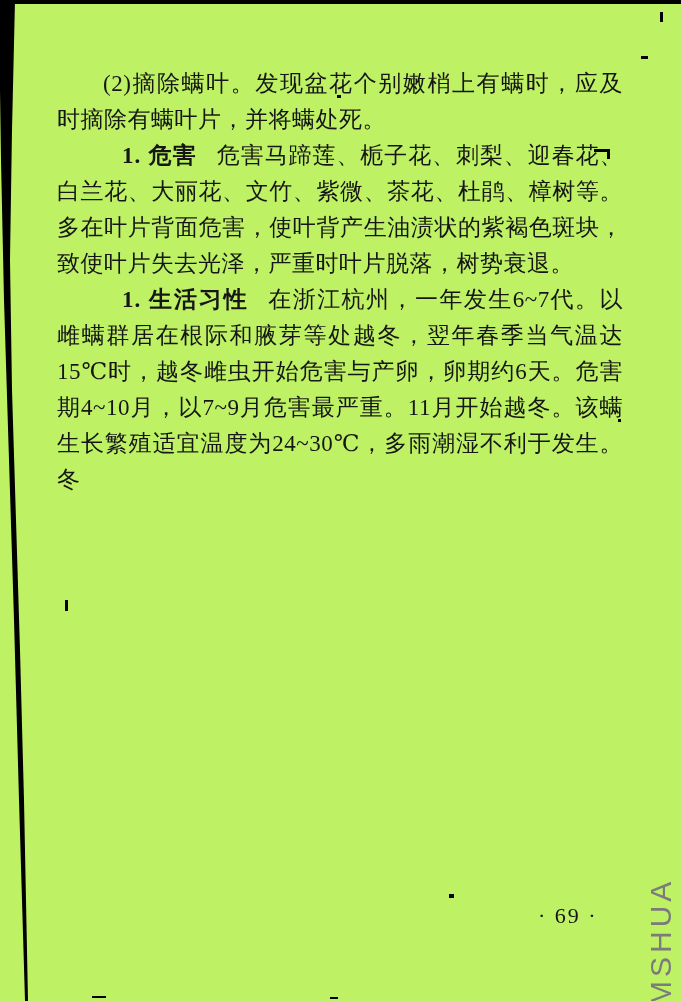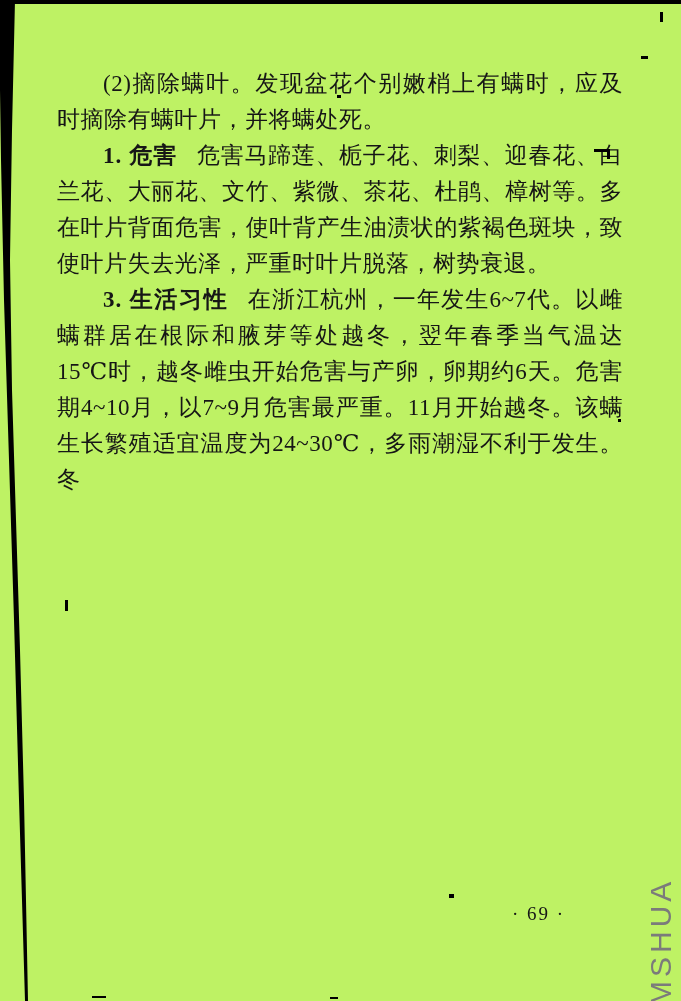--- a/index.html
+++ b/index.html
@@ -35,26 +35,27 @@
     font-size: 24px;
     font-weight: 700;
     text-align: center;
     text-indent: 0;
     letter-spacing: 1px;
   }
   .para-label {
     font-weight: 700;
     margin-right: 0.85em;
     letter-spacing: 1px;
+    margin-left: 19px;
   }
   .page-number {
     position: absolute;
-    left: 512px;
+    left: 538px;
     top: 903px;
-    font-size: 19px;
+    font-size: 22px;
     letter-spacing: 2px;
     color: #161616;
     white-space: nowrap;
   }
   .watermark {
     position: absolute;
     left: 644px;
     top: 1006px;
     width: 160px;
     height: 34px;
@@ -78,21 +79,21 @@
 
 <div class="page">
 
   <div class="text-block">
     <p>(2)摘除螨叶。发现盆花个别嫩梢上有螨时，应及时摘除有螨叶片，并将螨处死。</p>
 
 
     <p><span class="para-label">1. 危害</span><span>危害马蹄莲、栀子花、刺梨、迎春花、白兰花、大丽花、文竹、紫微、茶花、杜鹃、樟树等。多在叶片背面危害，使叶背产生油渍状的紫褐色斑块，致使叶片失去光泽，严重时叶片脱落，树势衰退。</span></p>
 
 
-    <p><span class="para-label">3. 生活习性</span><span>在浙江杭州，一年发生6~7代。以雌螨群居在根际和腋芽等处越冬，翌年春季当气温达15℃时，越冬雌虫开始危害与产卵，卵期约6天。危害期4~10月，以7~9月危害最严重。11月开始越冬。该螨生长繁殖适宜温度为24~30℃，多雨潮湿不利于发生。冬</span></p>
+    <p><span class="para-label">1. 生活习性</span><span>在浙江杭州，一年发生6~7代。以雌螨群居在根际和腋芽等处越冬，翌年春季当气温达15℃时，越冬雌虫开始危害与产卵，卵期约6天。危害期4~10月，以7~9月危害最严重。11月开始越冬。该螨生长繁殖适宜温度为24~30℃，多雨潮湿不利于发生。冬</span></p>
   </div>
 
   <div class="page-number">· 69 ·</div>
 
   <div class="watermark">MSHUA</div>
 
   <svg class="scan-artifacts" width="681" height="1001" viewBox="0 0 681 1001" xmlns="http://www.w3.org/2000/svg">
 
     <rect x="0" y="0" width="681" height="4" fill="#000"></rect>
 

